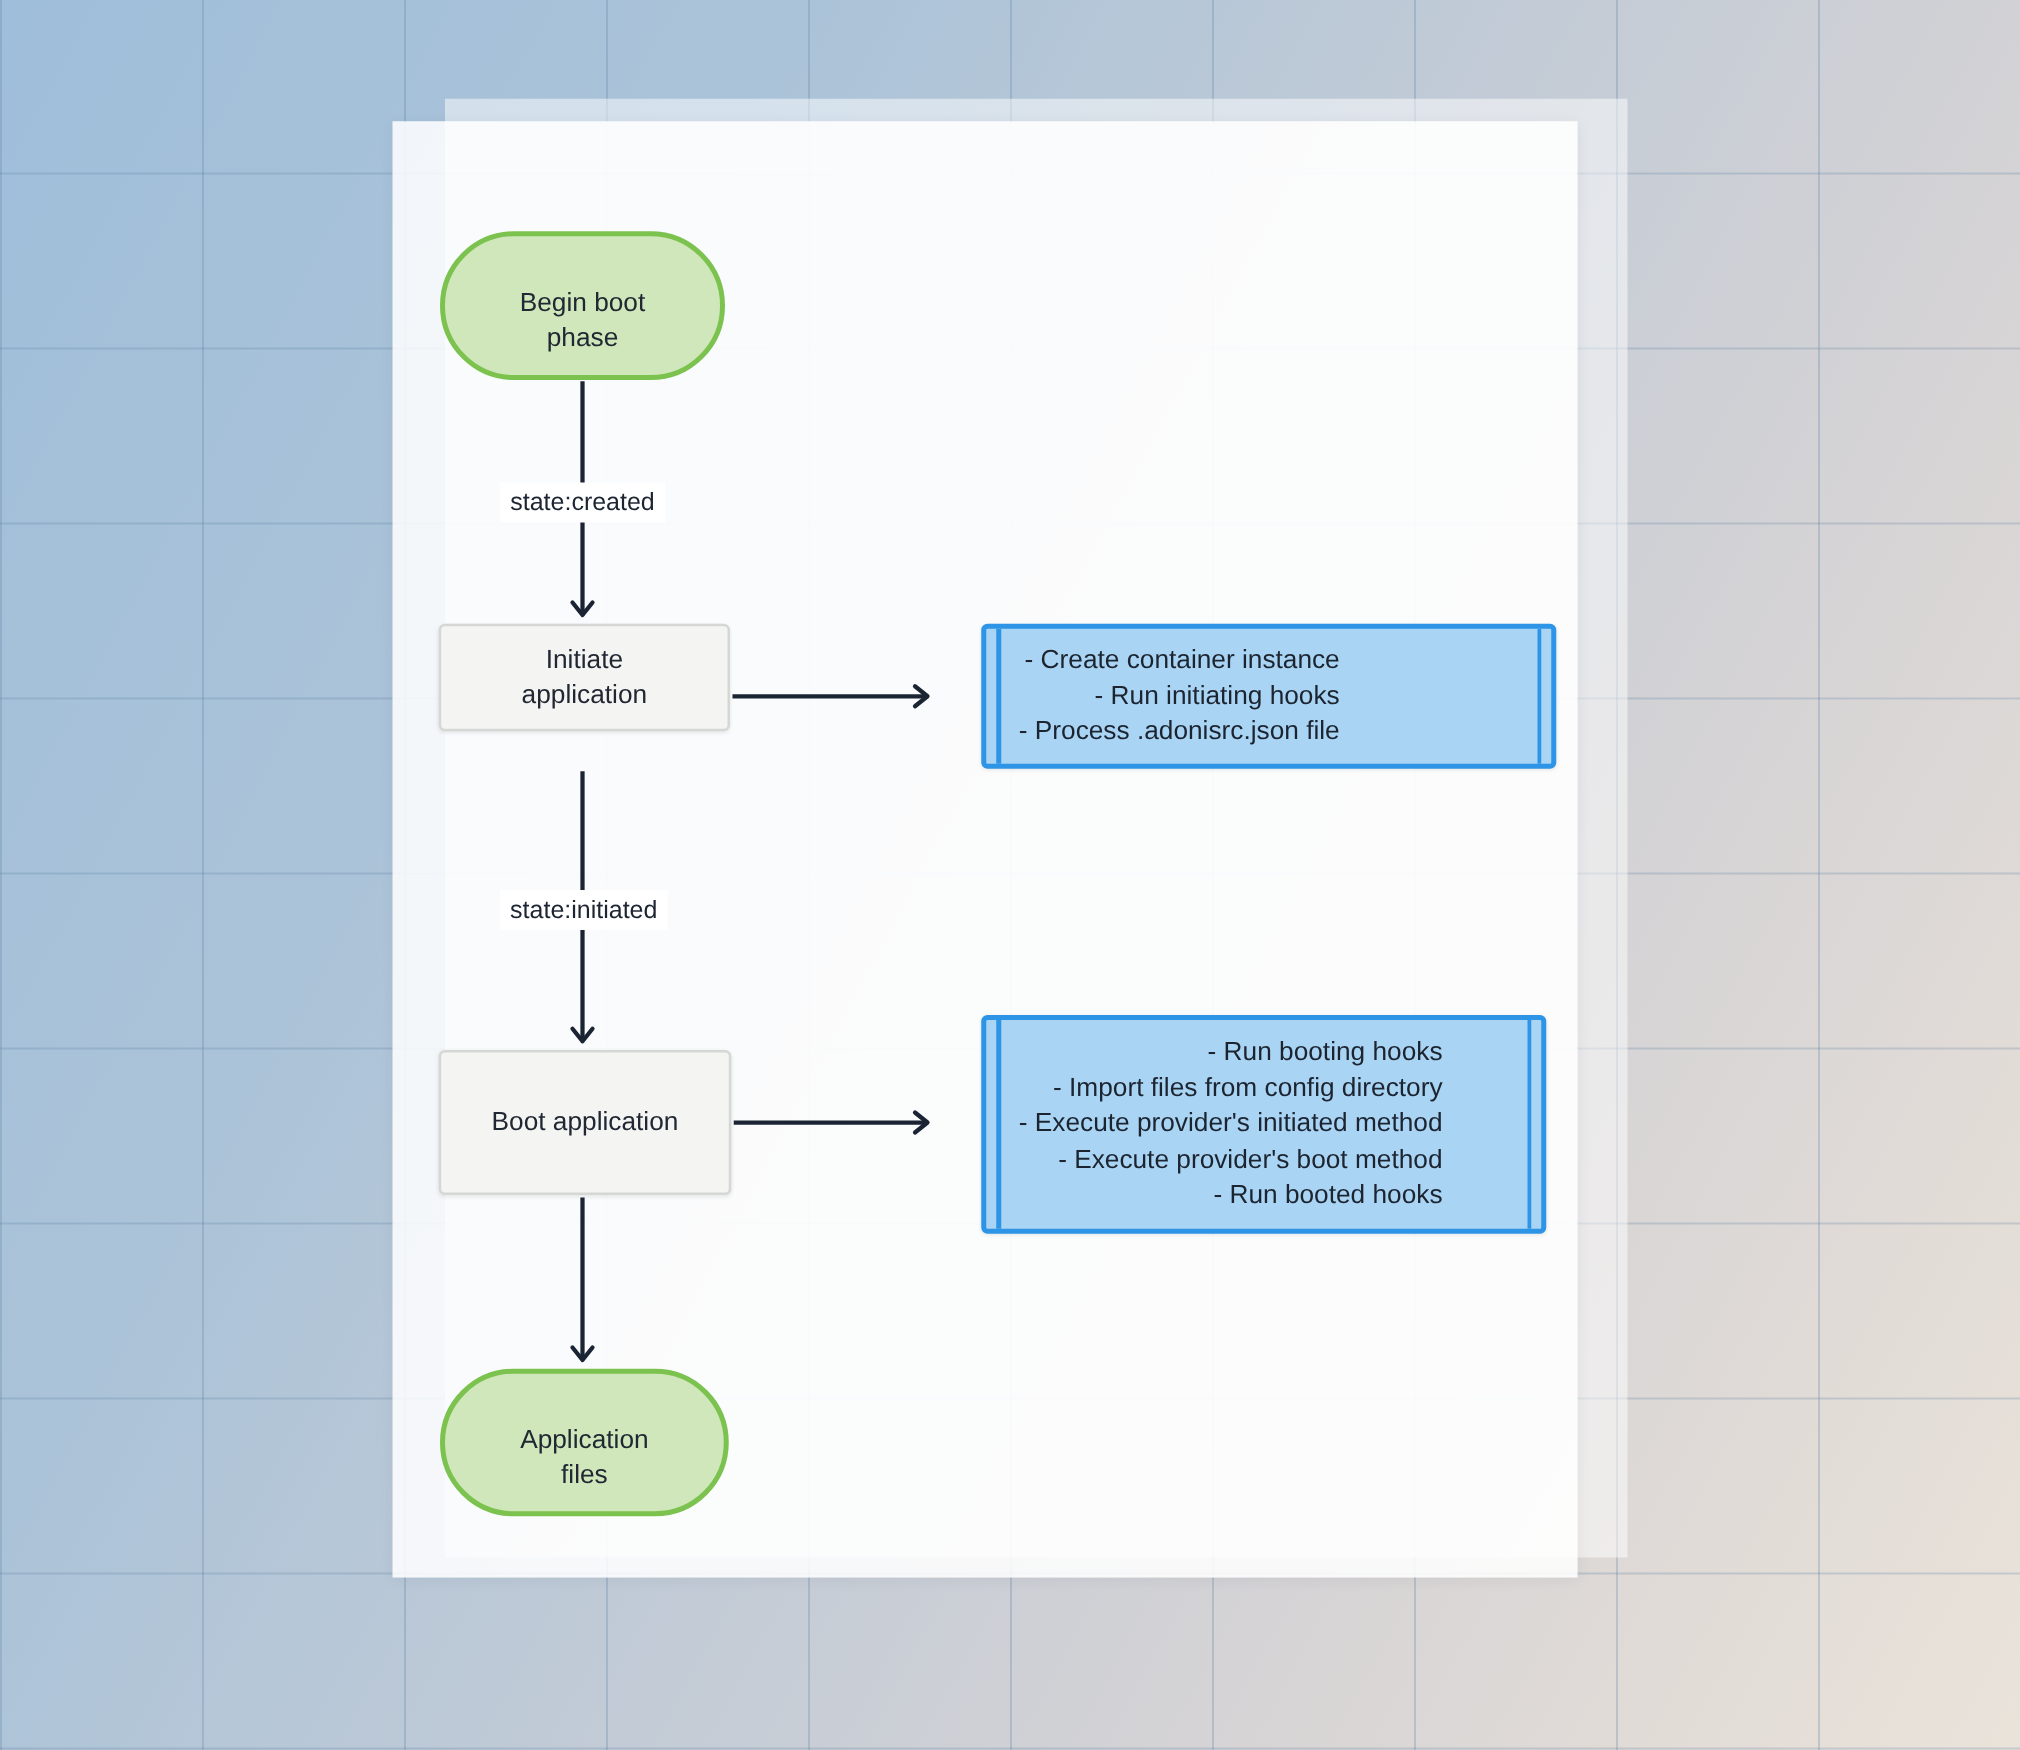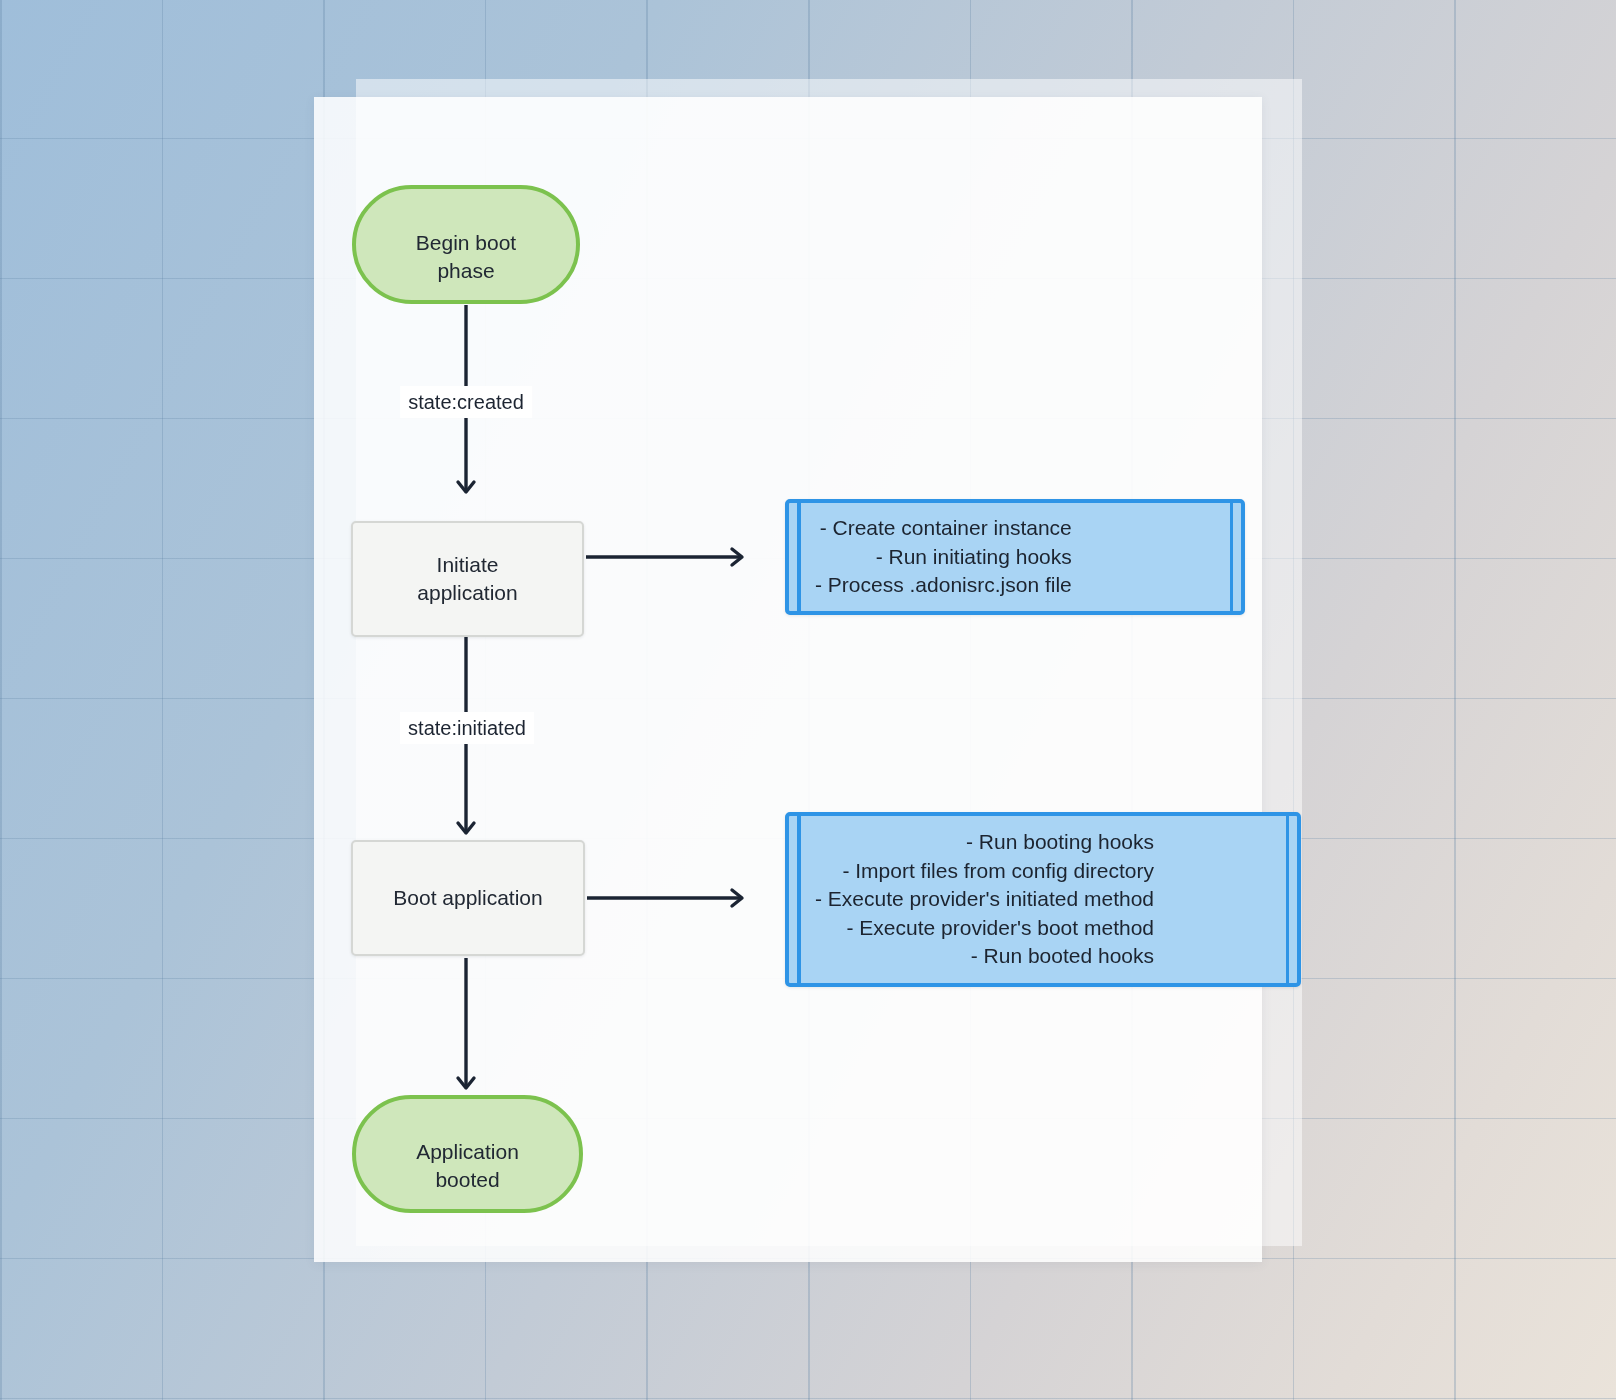--- a/index.html
+++ b/index.html
@@ -81,43 +81,43 @@
     <line x1="587" y1="898" x2="742" y2="898" stroke="#1b2433" stroke-width="3.4" marker-end="url(#chev)"></line>
   </svg>
 
   <div class="edge-label" style="left:466px;top:386px;">state:created</div>
   <div class="edge-label" style="left:467px;top:712px;">state:initiated</div>
 
   <div class="node stadium" style="left:352px;top:185px;width:228px;height:119px;">
     <span class="lbl-narrow">Begin boot phase</span>
   </div>
 
-  <div class="node process" style="left:351px;top:521px;width:233px;height:116px;">
+  <div class="node process" style="left:351px;top:499px;width:233px;height:86px;">
     <span class="lbl-mid">Initiate application</span>
   </div>
 
   <div class="node subroutine" style="left:749px;top:499px;width:460px;height:116px;">
     <div class="sub-lines">
       <div>- Create container instance</div>
       <div>- Run initiating hooks</div>
       <div>- Process .adonisrc.json file</div>
     </div>
   </div>
 
   <div class="node process" style="left:351px;top:840px;width:234px;height:116px;">
     <span>Boot application</span>
   </div>
 
-  <div class="node subroutine" style="left:749px;top:812px;width:516px;height:175px;">
+  <div class="node subroutine" style="left:749px;top:812px;width:452px;height:175px;">
     <div class="sub-lines">
       <div>- Run booting hooks</div>
       <div>- Import files from config directory</div>
       <div>- Execute provider's initiated method</div>
       <div>- Execute provider's boot method</div>
       <div>- Run booted hooks</div>
     </div>
   </div>
 
   <div class="node stadium" style="left:352px;top:1095px;width:231px;height:118px;">
-    <span class="lbl-narrow">Application booted</span>
+    <span class="lbl-narrow">Application files</span>
   </div>
 
 </div>
 
 </body></html>

